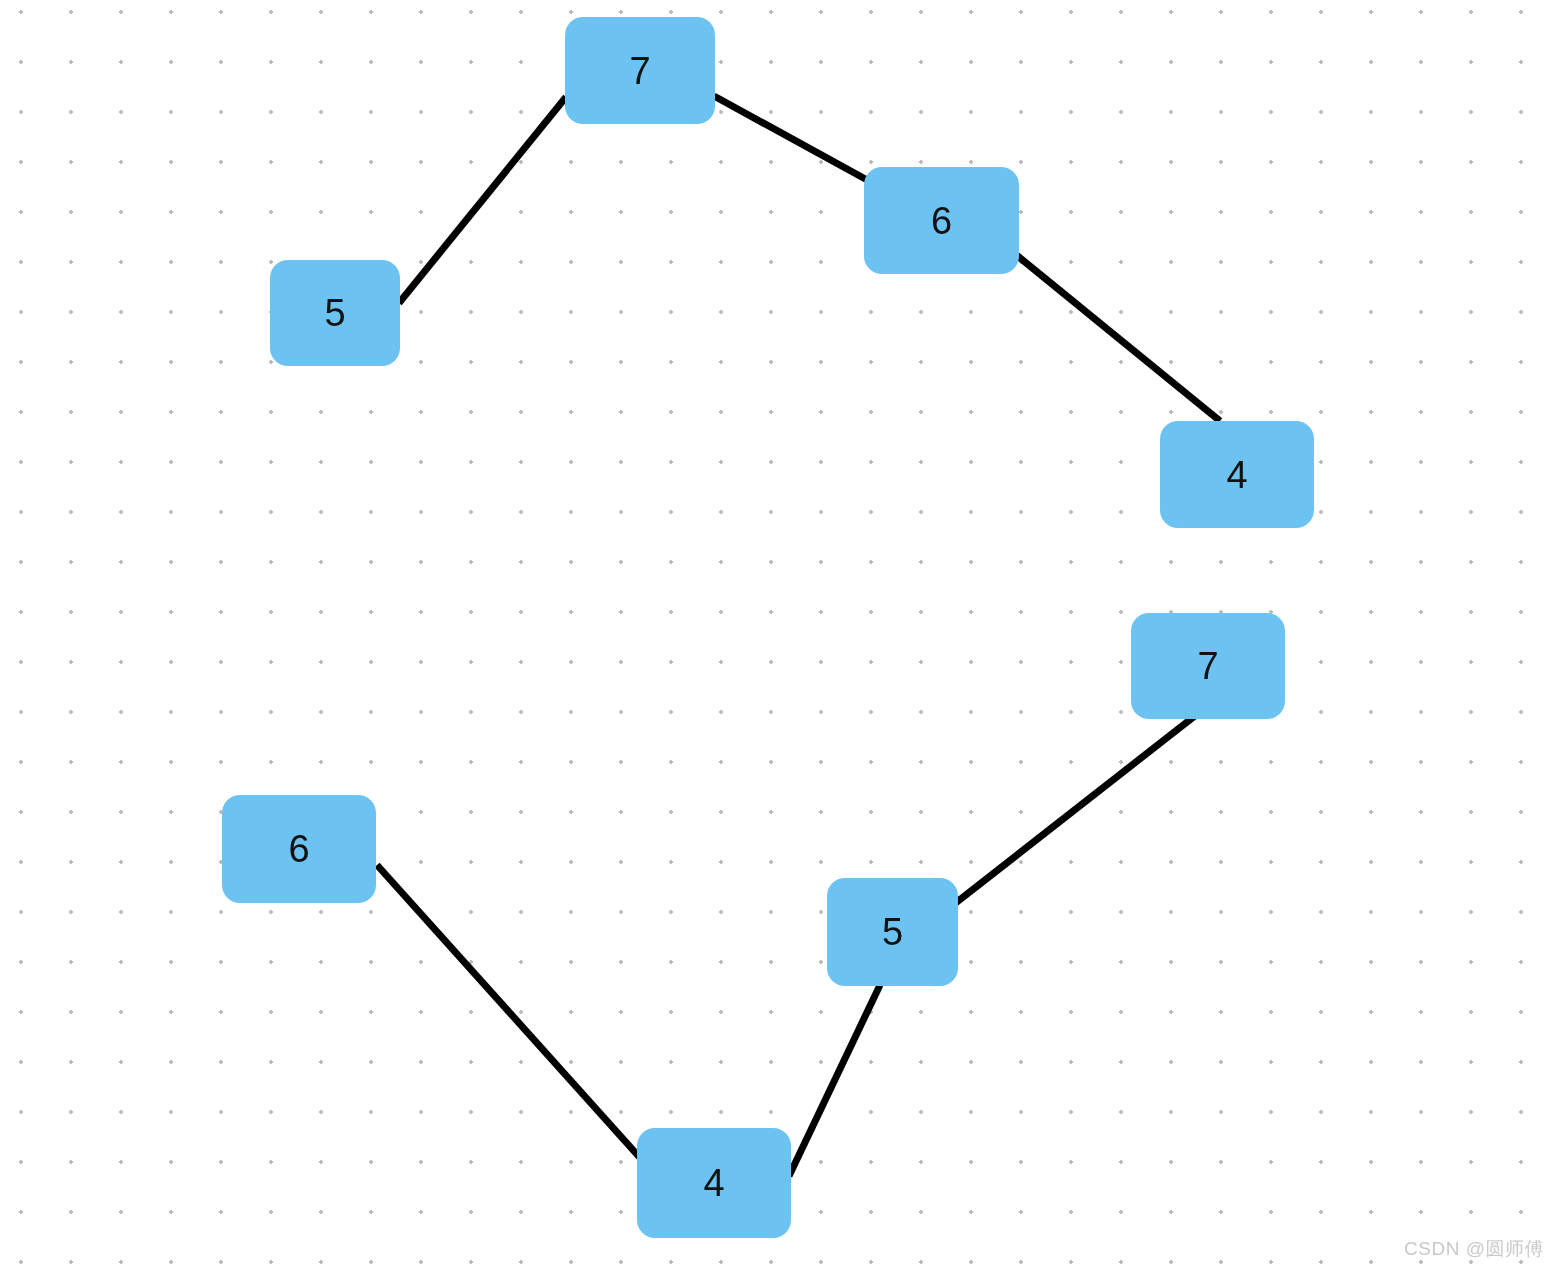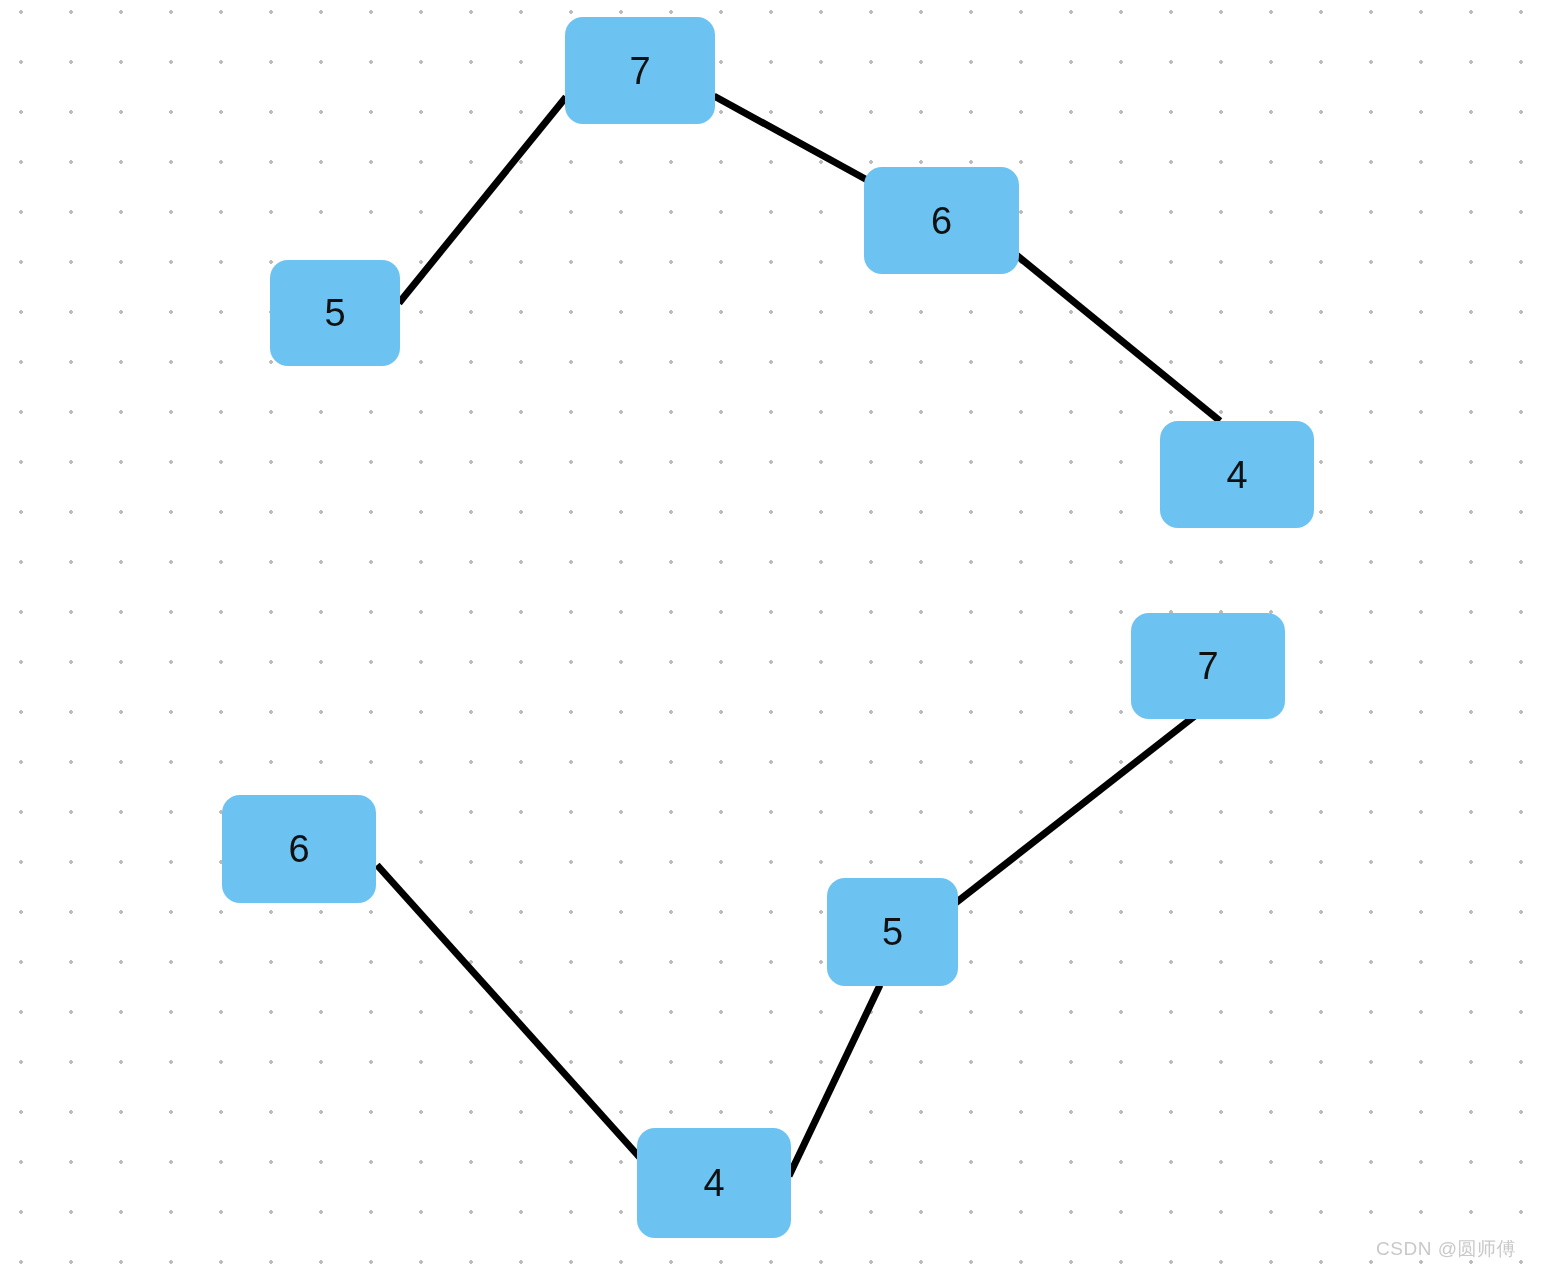--- a/index.html
+++ b/index.html
@@ -36,21 +36,21 @@
     justify-content: center;
     color: #111111;
     font-size: 38px;
     font-weight: 400;
     font-family: "Liberation Sans", sans-serif;
     line-height: 1;
     user-select: none;
   }
   .watermark {
     position: absolute;
-    right: 30px;
+    right: 2px;
     bottom: 10px;
     color: #c9c9c9;
     font-size: 19px;
     font-family: "Liberation Sans", sans-serif;
     letter-spacing: 0.5px;
     white-space: nowrap;
   }
 </style>
 </head>
 <body>

